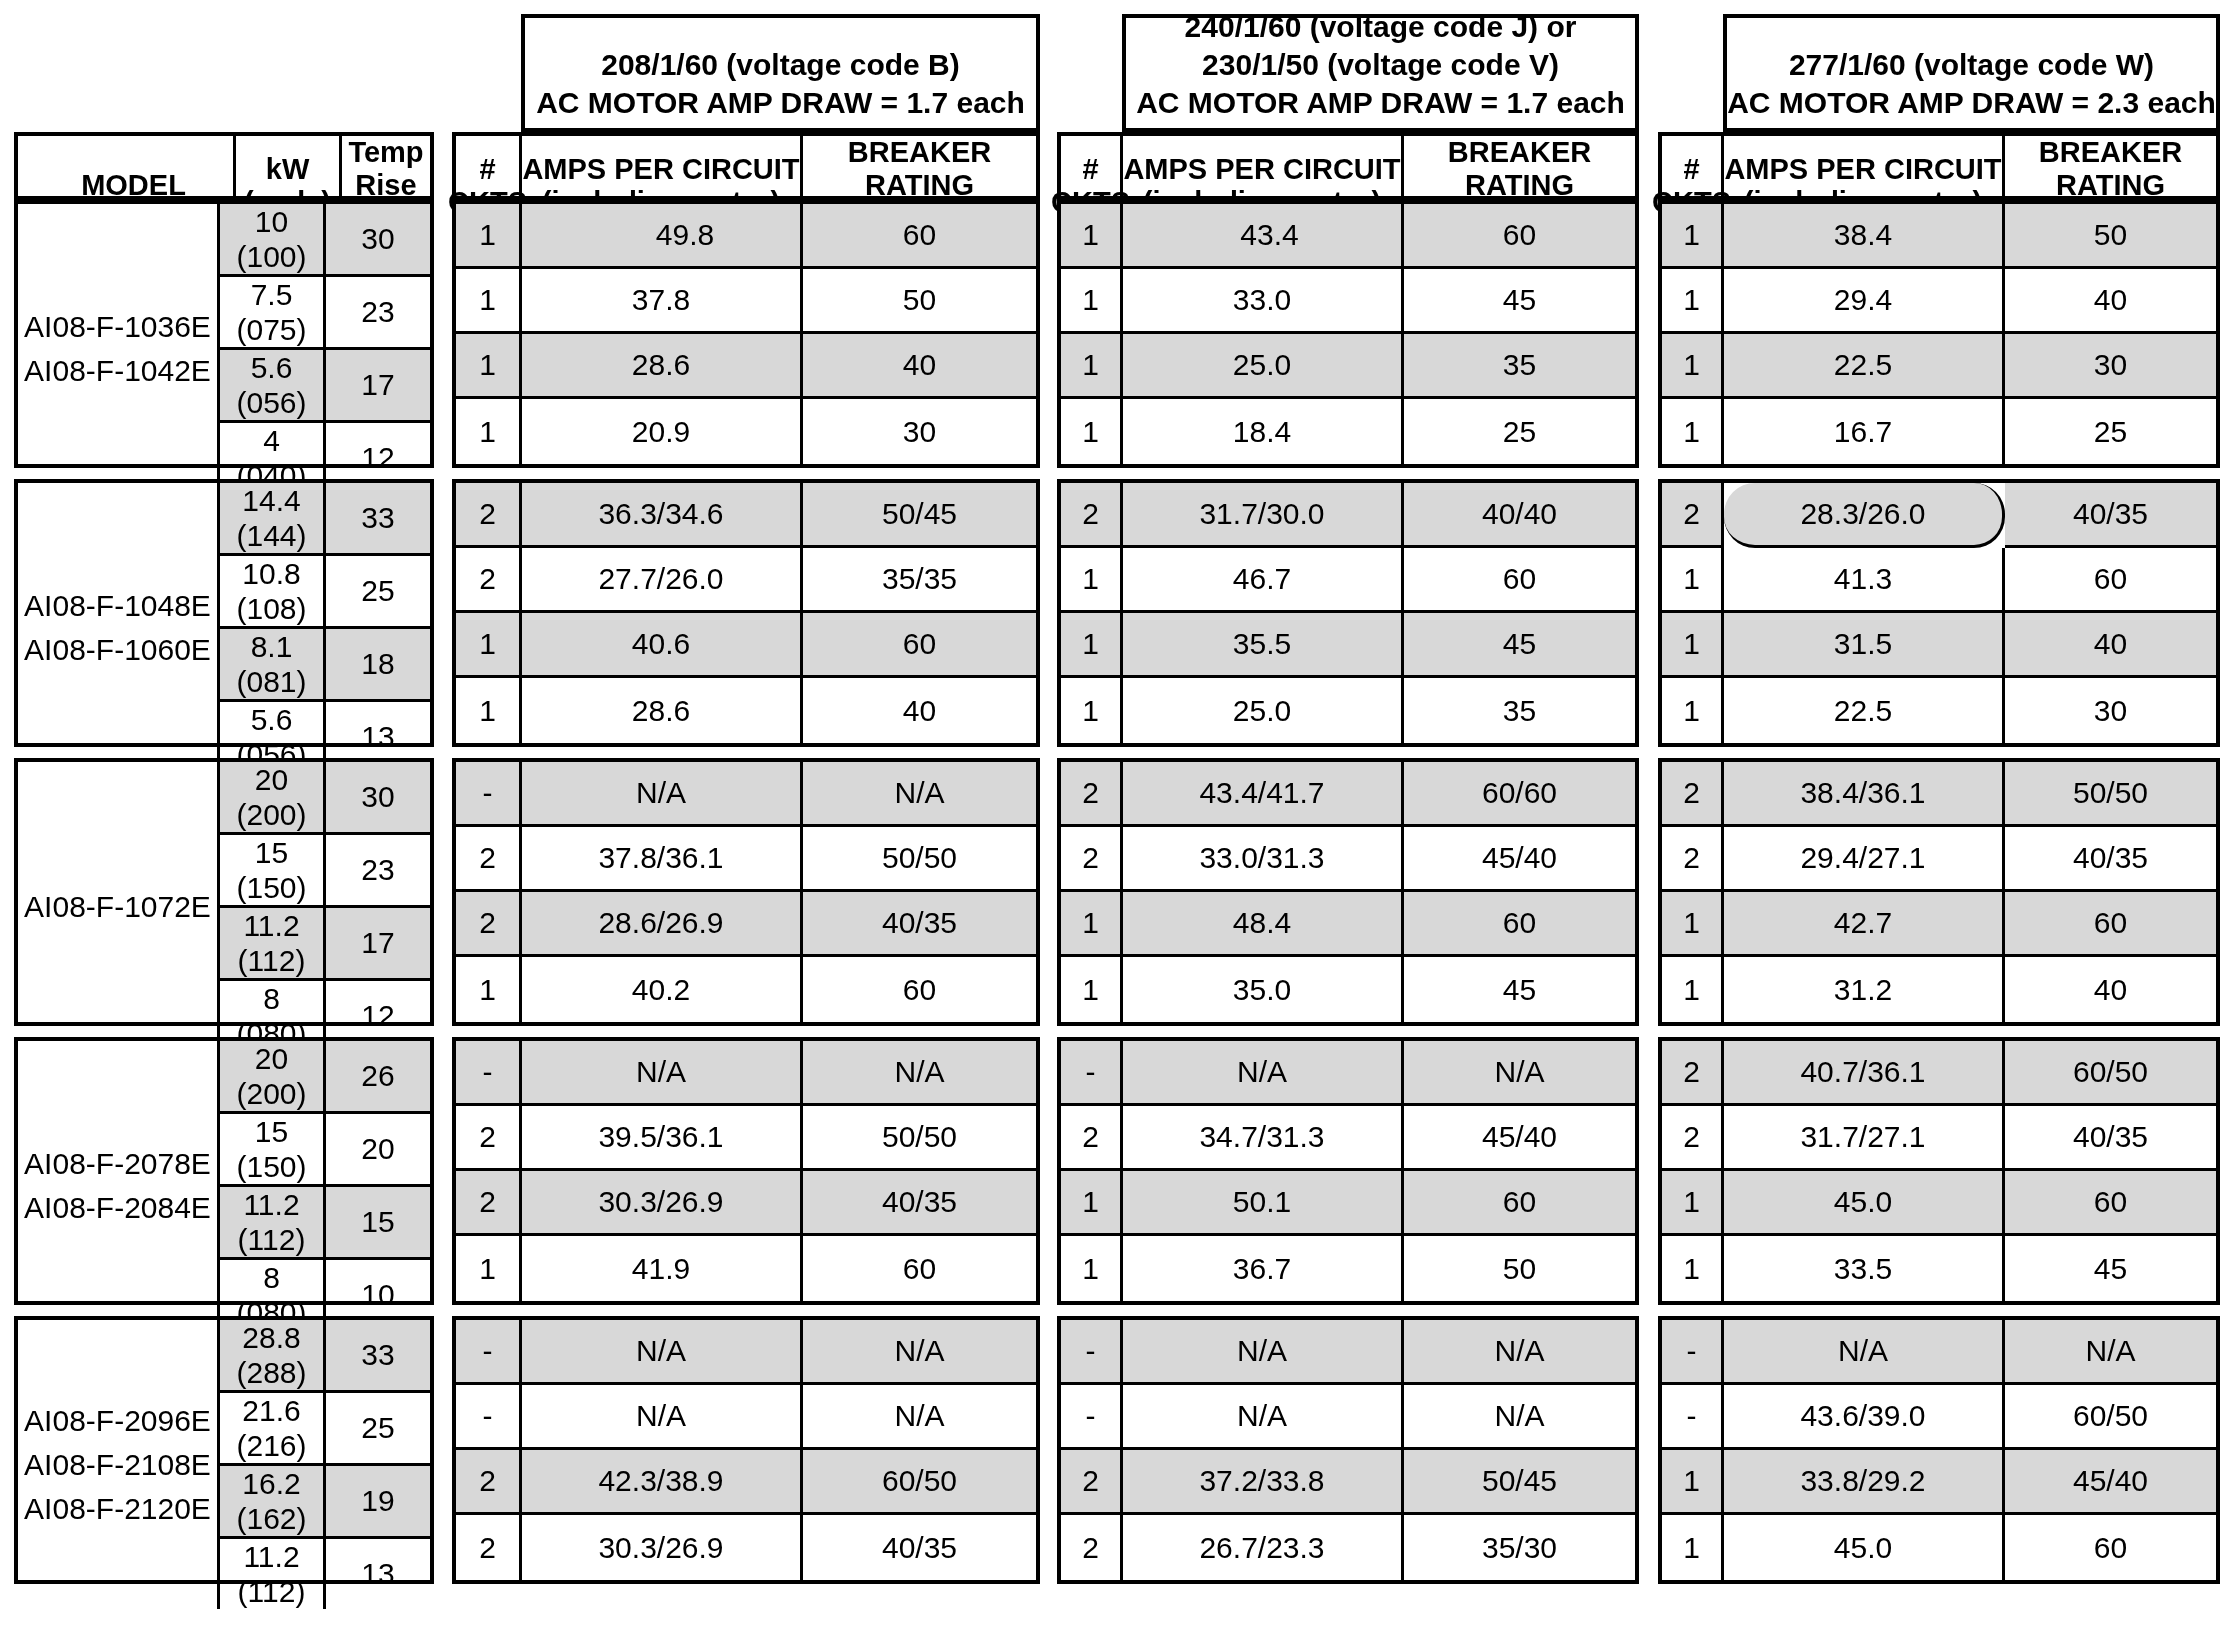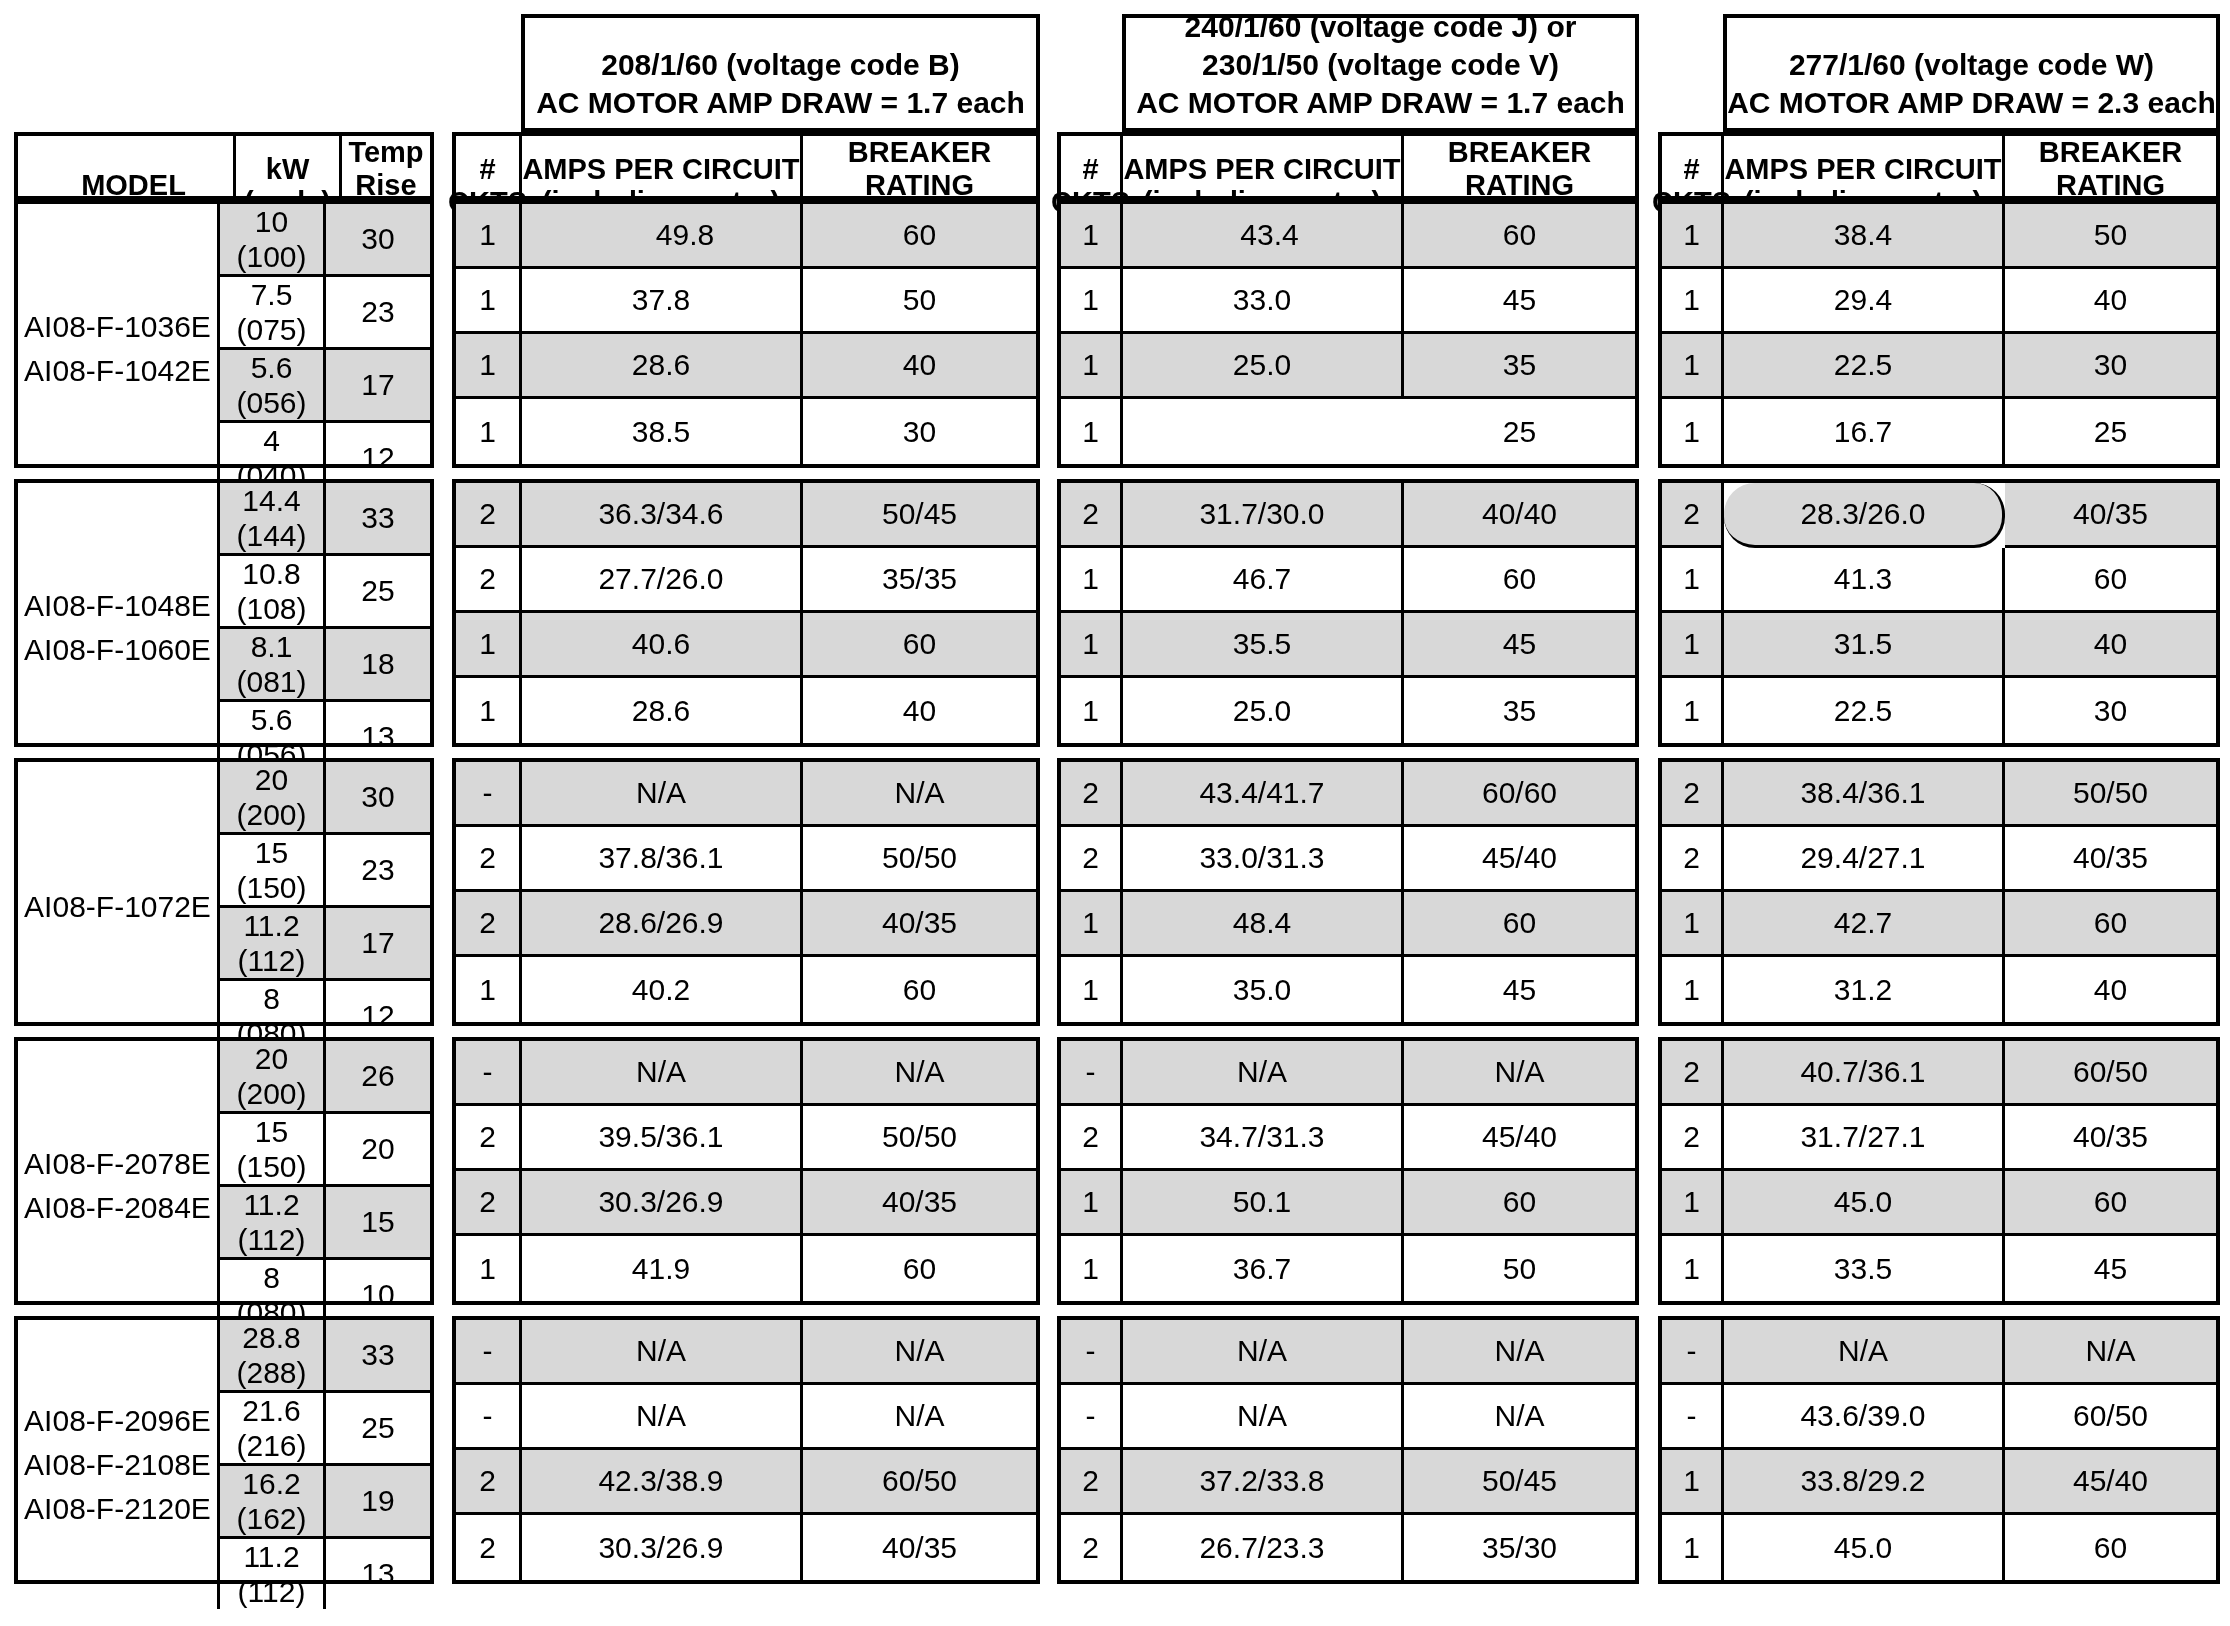--- a/index.html
+++ b/index.html
@@ -168,34 +168,35 @@
         <div class="cell shaded" style="grid-area: 1 / 1;">1</div>
         <div class="cell shaded" style="grid-area: 1 / 2; padding-left: 48px;">49.8</div>
         <div class="cell lastcol shaded" style="grid-area: 1 / 3;">60</div>
         <div class="cell" style="grid-area: 2 / 1;">1</div>
         <div class="cell" style="grid-area: 2 / 2;">37.8</div>
         <div class="cell lastcol" style="grid-area: 2 / 3;">50</div>
         <div class="cell shaded" style="grid-area: 3 / 1;">1</div>
         <div class="cell shaded" style="grid-area: 3 / 2;">28.6</div>
         <div class="cell lastcol shaded" style="grid-area: 3 / 3;">40</div>
         <div class="cell lastrow" style="grid-area: 4 / 1;">1</div>
-        <div class="cell lastrow" style="grid-area: 4 / 2;">38.5</div>
+        <div class="cell lastrow" style="grid-area: 4 / 2;">20.9</div>
         <div class="cell lastcol lastrow" style="grid-area: 4 / 3;">30</div>
       </div>
       <div class="blockbox g2" style="grid-area: 3 / 9 / auto / span 3;">
         <div class="cell shaded" style="grid-area: 1 / 1;">1</div>
         <div class="cell shaded" style="grid-area: 1 / 2; padding-left: 15px;">43.4</div>
         <div class="cell lastcol shaded" style="grid-area: 1 / 3;">60</div>
         <div class="cell" style="grid-area: 2 / 1;">1</div>
         <div class="cell" style="grid-area: 2 / 2;">33.0</div>
         <div class="cell lastcol" style="grid-area: 2 / 3;">45</div>
         <div class="cell shaded" style="grid-area: 3 / 1;">1</div>
         <div class="cell shaded" style="grid-area: 3 / 2;">25.0</div>
         <div class="cell lastcol shaded" style="grid-area: 3 / 3;">35</div>
         <div class="cell lastrow" style="grid-area: 4 / 1;">1</div>
+        <div class="cell lastrow" style="grid-area: 4 / 2;">18.4</div>
         <div class="cell lastcol lastrow" style="grid-area: 4 / 3;">25</div>
       </div>
       <div class="blockbox g3" style="grid-area: 3 / 13 / auto / span 3;">
         <div class="cell shaded" style="grid-area: 1 / 1;">1</div>
         <div class="cell shaded" style="grid-area: 1 / 2;">38.4</div>
         <div class="cell lastcol shaded" style="grid-area: 1 / 3;">50</div>
         <div class="cell" style="grid-area: 2 / 1;">1</div>
         <div class="cell" style="grid-area: 2 / 2;">29.4</div>
         <div class="cell lastcol" style="grid-area: 2 / 3;">40</div>
         <div class="cell shaded" style="grid-area: 3 / 1;">1</div>

